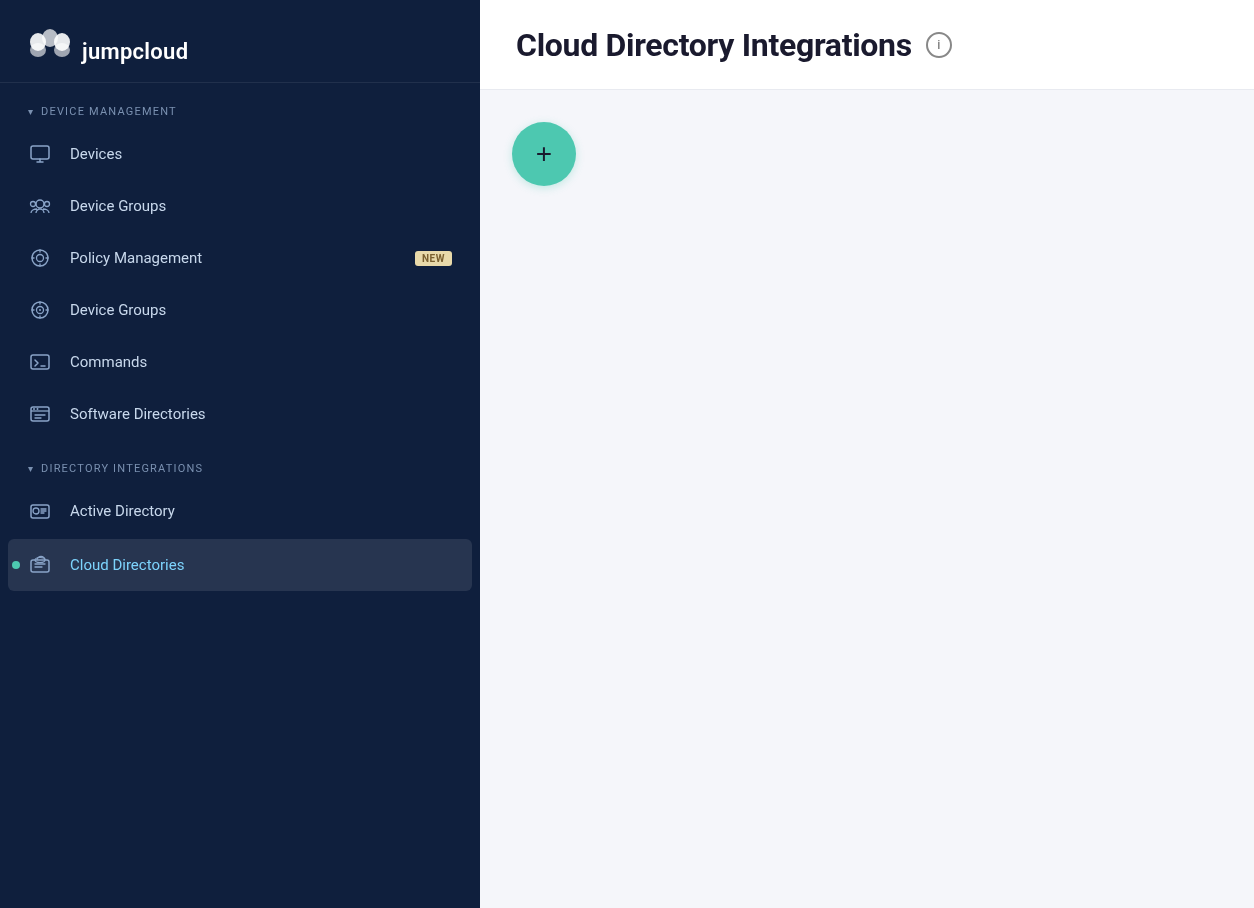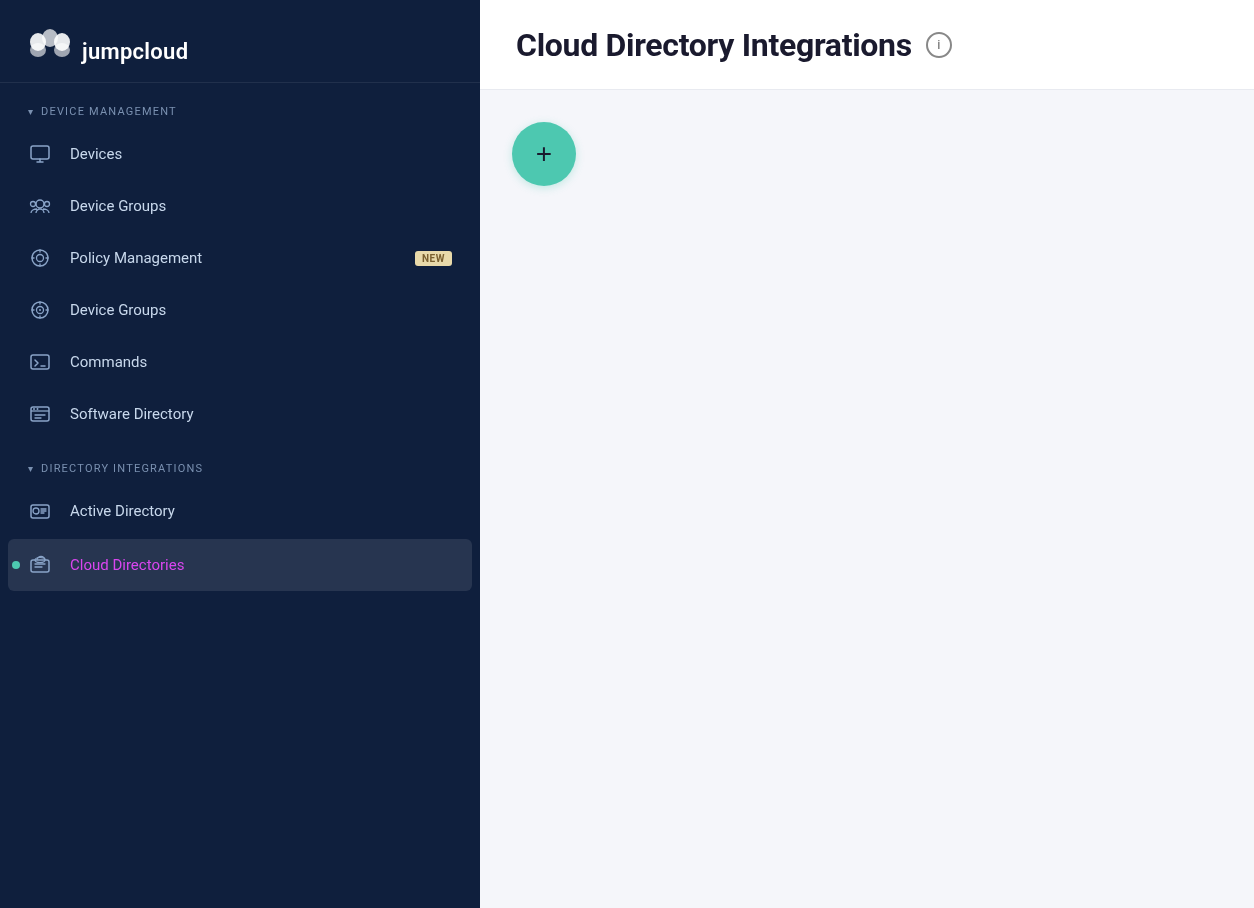--- a/index.html
+++ b/index.html
@@ -92,21 +92,21 @@
     }
 
     .nav-item-label {
       color: #c8d8ec;
       font-size: 15px;
       font-weight: 400;
       flex: 1;
     }
 
     .nav-item.active .nav-item-label {
-      color: #d946ef;
+      color: #7dd3fc;
     }
 
     .active-dot {
       width: 8px;
       height: 8px;
       background: #4dc8b0;
       border-radius: 50%;
       position: absolute;
       left: 4px;
       top: 50%;
@@ -281,21 +281,21 @@
   <div class="nav-item">
     <span class="nav-item-icon">
       <svg width="22" height="22" viewBox="0 0 22 22" fill="none">
         <rect x="2" y="4" width="18" height="14" rx="2" stroke="#8aa4c8" stroke-width="1.5" fill="none"></rect>
         <path d="M2 8h18" stroke="#8aa4c8" stroke-width="1.3"></path>
         <path d="M6 12h10M6 15h6" stroke="#8aa4c8" stroke-width="1.3" stroke-linecap="round"></path>
         <circle cx="5" cy="6" r="1" fill="#8aa4c8"></circle>
         <circle cx="8.5" cy="6" r="1" fill="#8aa4c8"></circle>
       </svg>
     </span>
-    <span class="nav-item-label">Software Directory</span>
+    <span class="nav-item-label">Software Directories</span>
   </div>
 
   <div class="section-header">
     <span class="chevron-icon">▾</span>
     <span class="section-header-label">DIRECTORY INTEGRATIONS</span>
   </div>
 
   <div class="nav-item">
     <span class="nav-item-icon">
       <svg width="22" height="22" viewBox="0 0 22 22" fill="none">

